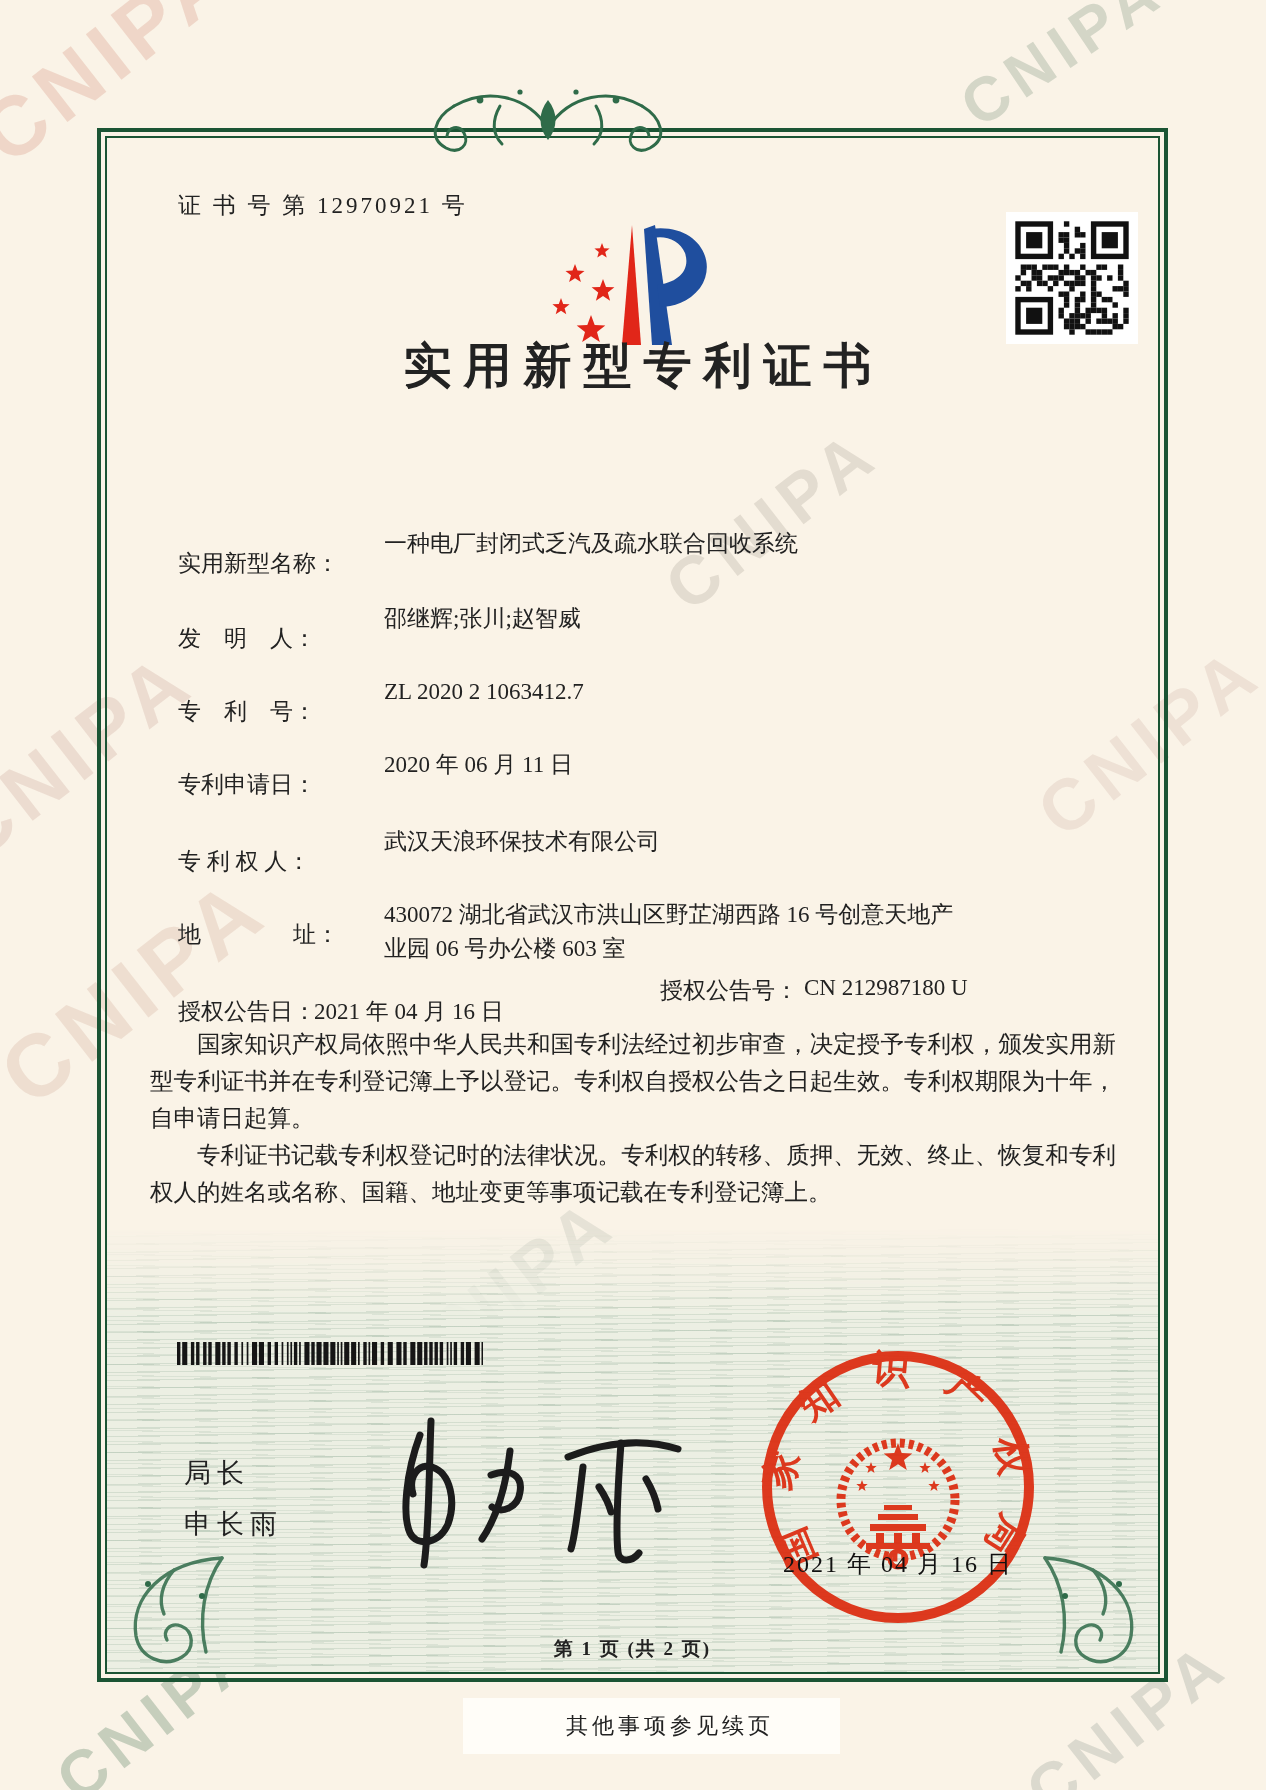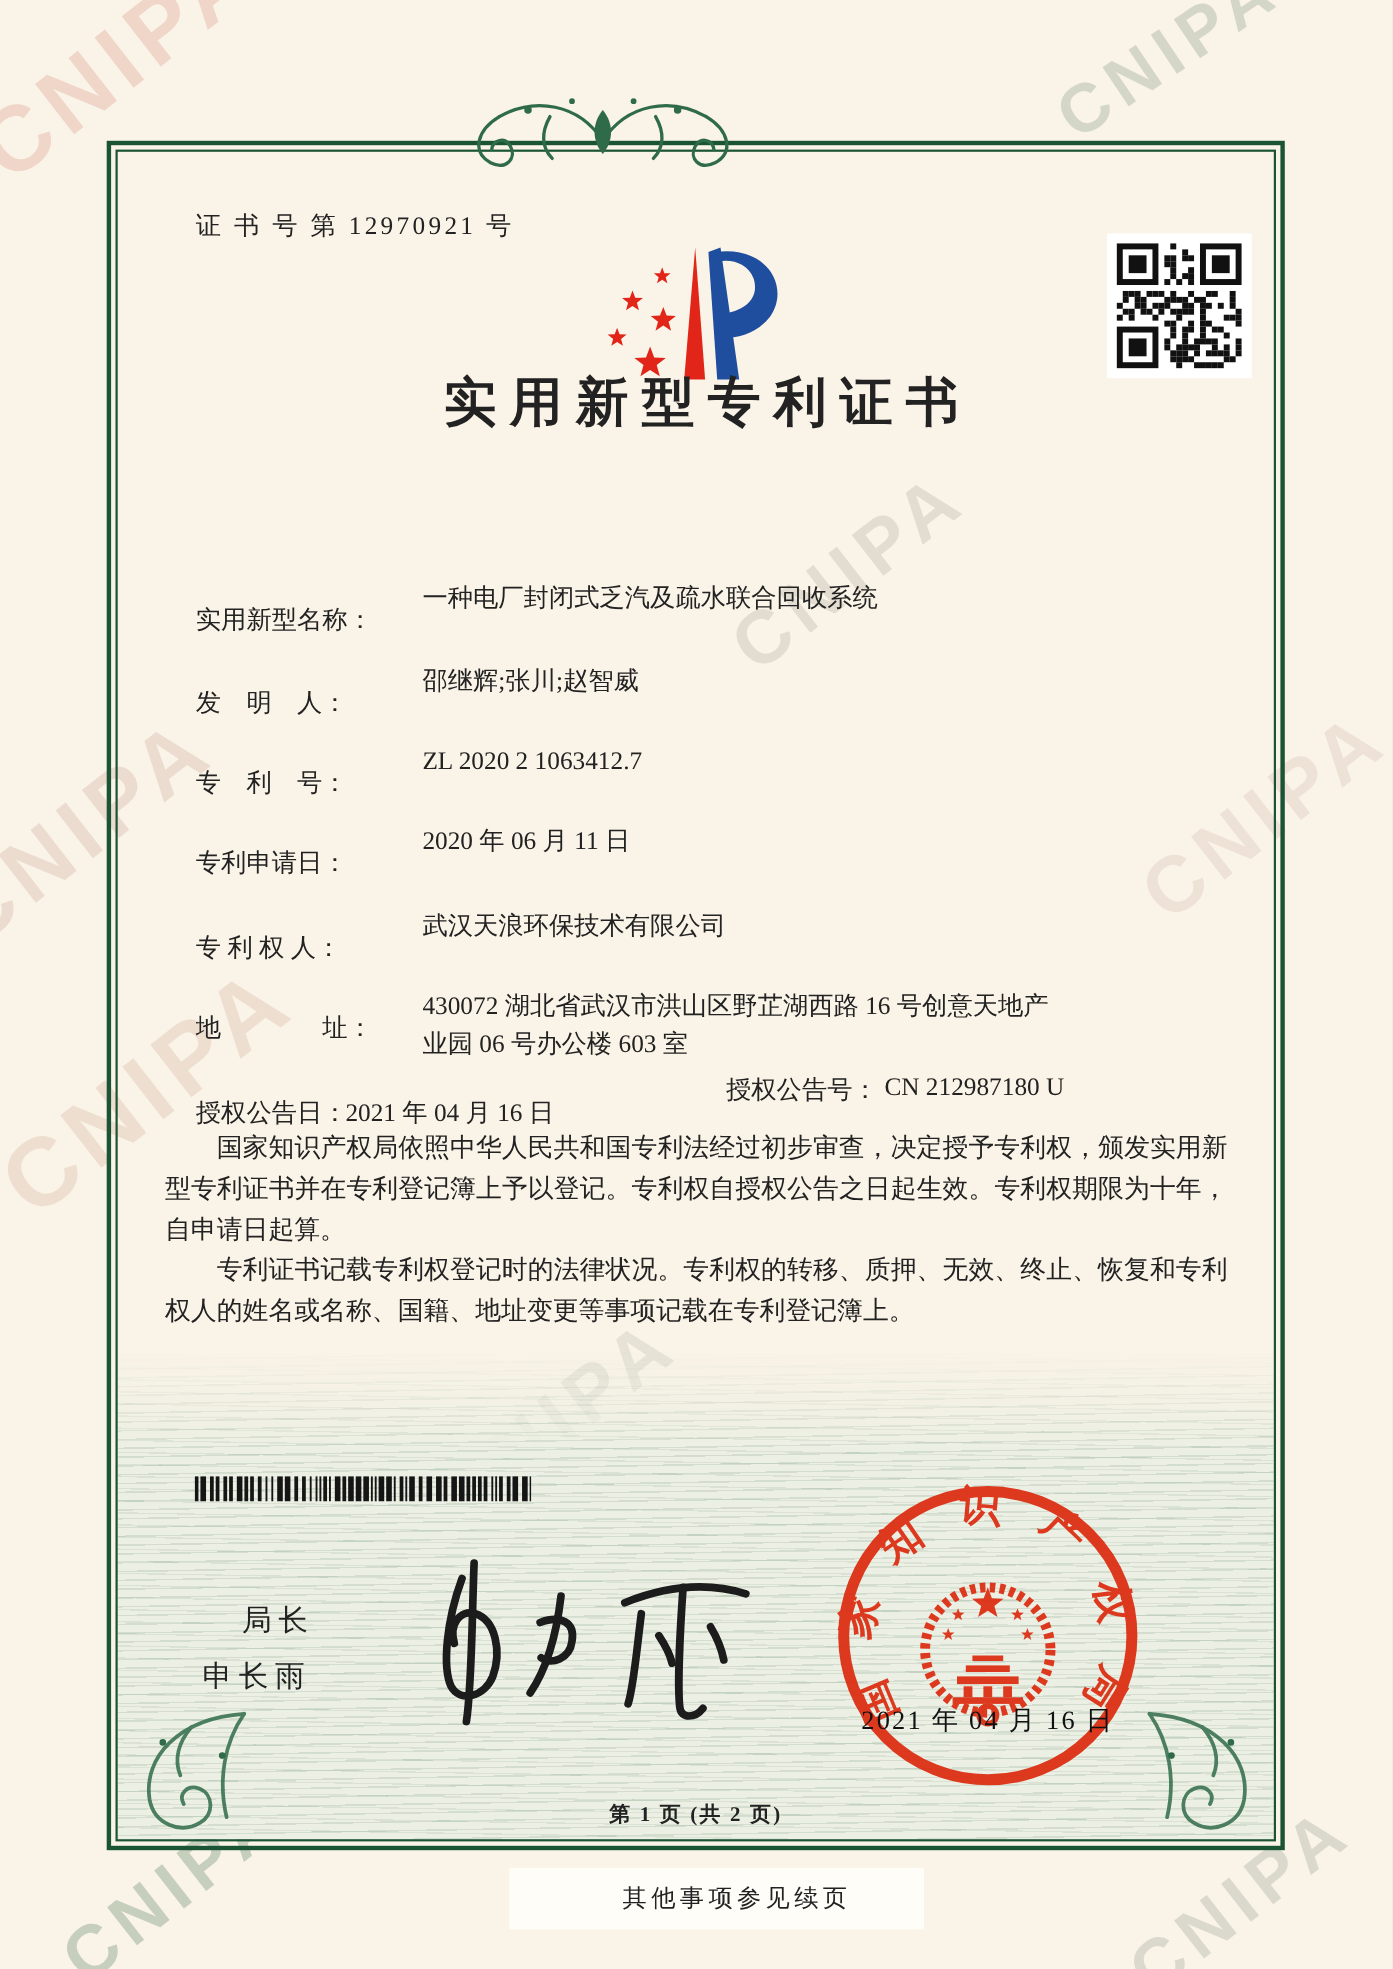--- a/index.html
+++ b/index.html
@@ -26,21 +26,21 @@
          font-size:48px;font-weight:bold;letter-spacing:12px;}
   .row{position:absolute;left:0;width:1266px;font-size:23px;}
   .fl{position:absolute;left:178px;white-space:nowrap;margin-top:21px;}
   .fv{position:absolute;left:348px;width:585px;line-height:34px;margin-left:36px;}
   .fl2{position:absolute;left:660px;white-space:nowrap;}
   .paras{position:absolute;left:150px;top:1026px;width:966px;font-size:23.5px;
          line-height:37px;text-align:justify;}
   .paras p{margin:0;text-indent:2em;}
   .barcode{position:absolute;left:177px;top:1342px;}
   .director-label{position:absolute;left:184px;top:1455px;font-size:27px;
-      font-family:"Liberation Sans","DejaVu Sans",sans-serif;letter-spacing:6px;margin-left:36px;}
+      font-family:"Liberation Sans","DejaVu Sans",sans-serif;letter-spacing:6px;}
   .director-name{position:absolute;left:184px;top:1506px;font-size:27px;
       font-family:"Liberation Sans","DejaVu Sans",sans-serif;letter-spacing:6px;}
   .signature{position:absolute;left:358px;top:1415px;}
   .seal{position:absolute;left:748px;top:1337px;opacity:.93;}
   .seal-date{position:absolute;left:748px;top:1548px;width:300px;text-align:center;
              font-size:24px;letter-spacing:2px;color:#111;}
   .footer-page{position:absolute;left:97px;top:1636px;width:1071px;text-align:center;
                font-size:19px;letter-spacing:2px;font-weight:bold;}
   .cont-note{position:absolute;left:463px;top:1698px;width:340px;height:56px;background:#fffdf8;
              display:flex;align-items:center;justify-content:center;

